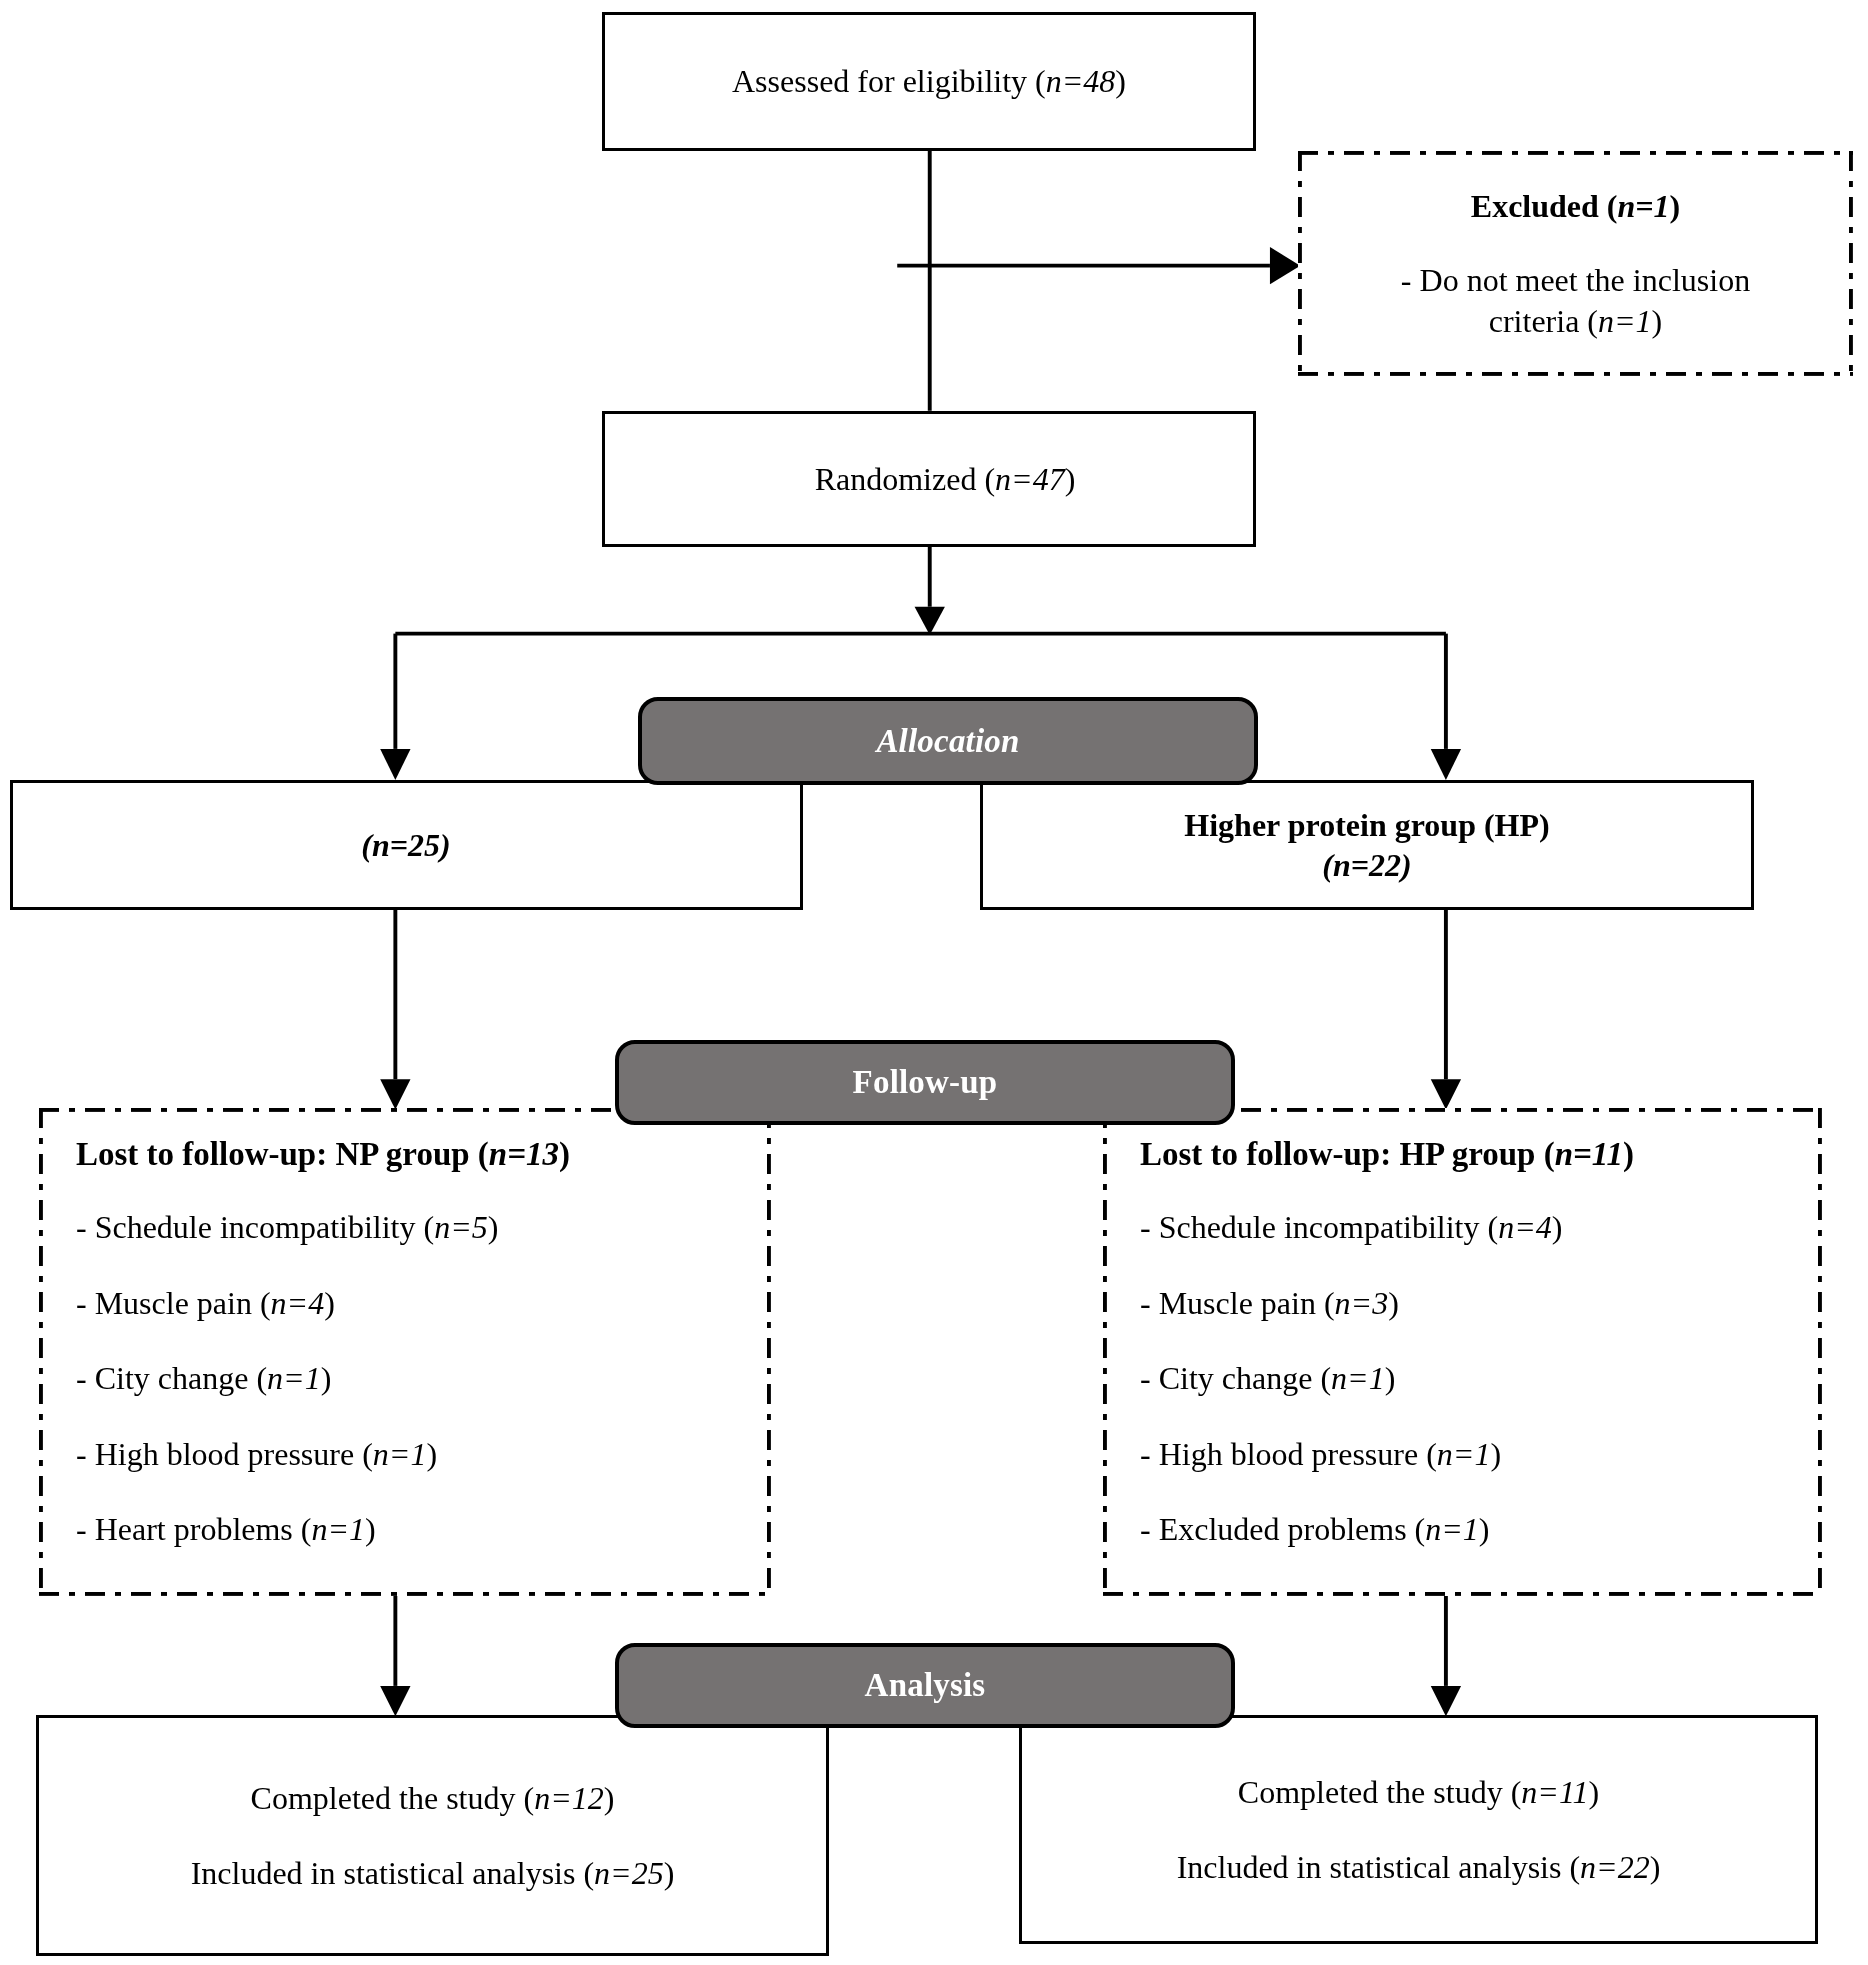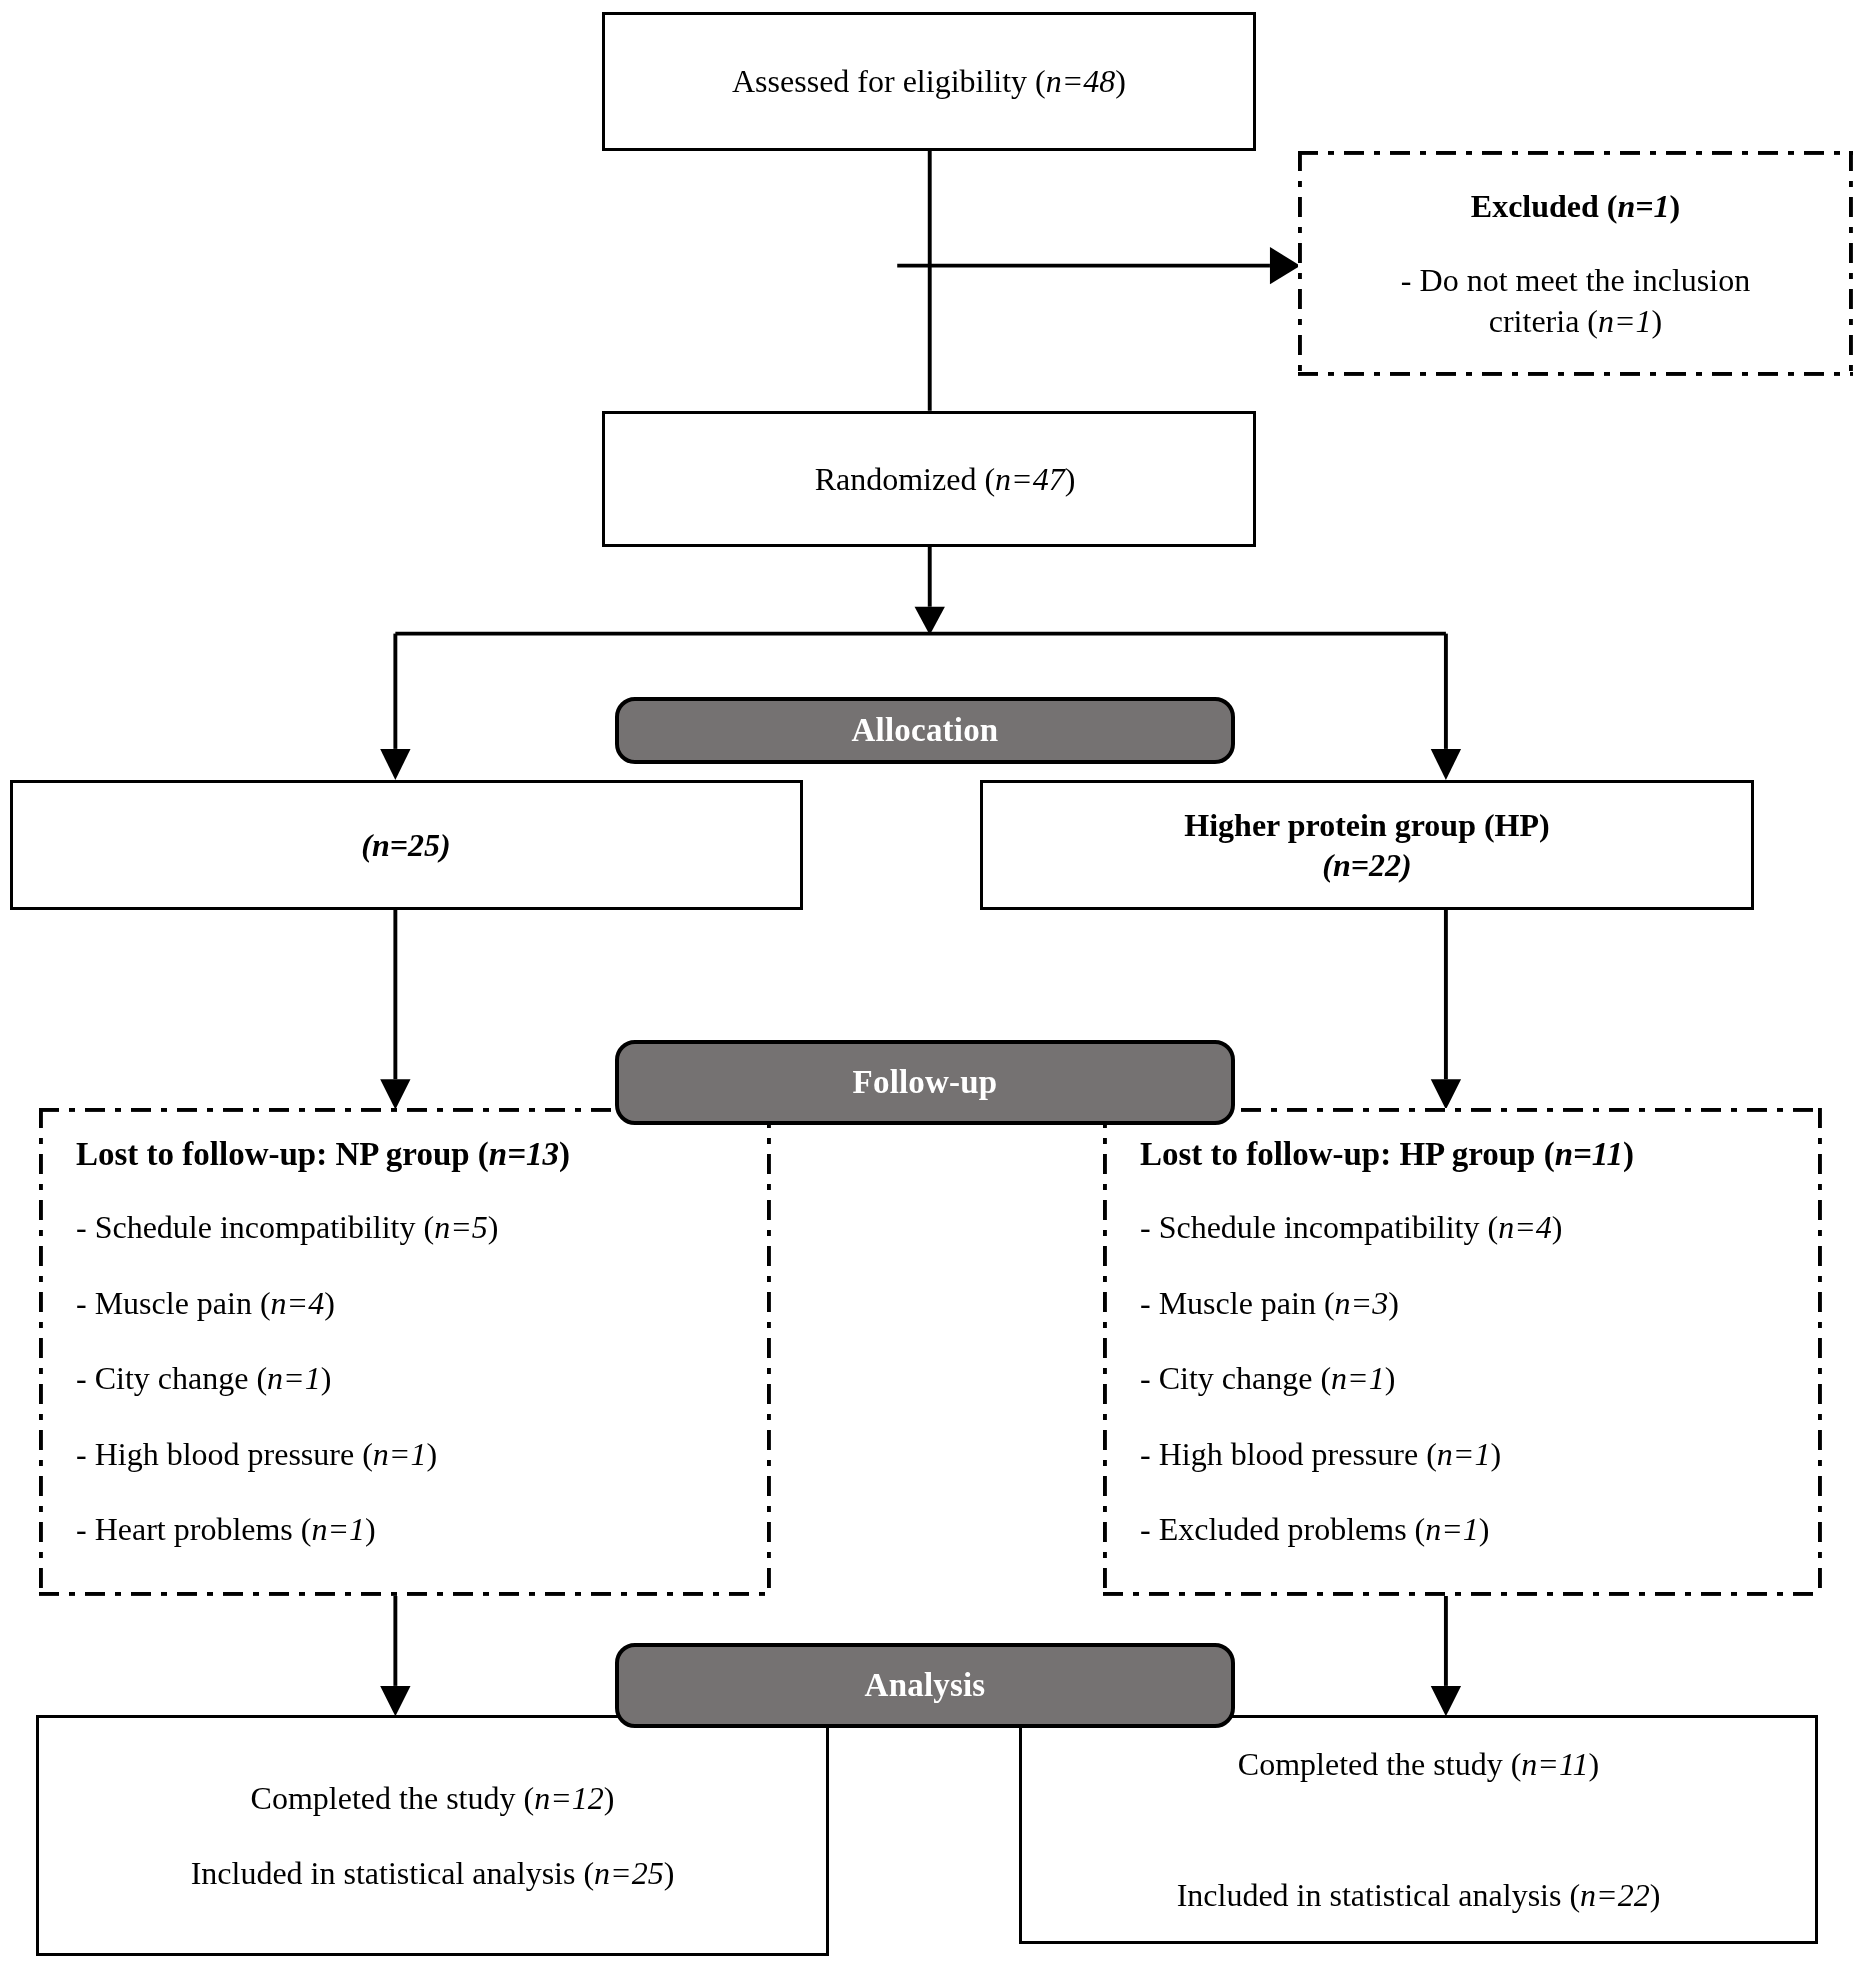--- a/index.html
+++ b/index.html
@@ -126,21 +126,21 @@
 
   <div class="box solid" style="left:9.5px;top:780px;width:793px;height:130px;z-index:6;">
     <div class="ttl b"><em>(n=25)</em></div>
   </div>
 
   <div class="box solid" style="left:980px;top:780px;width:774px;height:130px;z-index:6;">
     <div class="ttl b">Higher protein group (HP)</div>
     <div class="ttl b"><em>(n=22)</em></div>
   </div>
 
-  <div class="band" style="left:615px;top:697px;width:620px;height:67px;">
+  <div class="band" style="left:638px;top:697px;width:620px;height:88px;font-style:italic;">
     <span>Allocation</span>
   </div>
 
   <div class="box dashdot listbox" style="left:39px;top:1108px;width:732px;height:488px;z-index:6;">
     <div class="pad-t"></div>
     <div class="hdr">
       <span>Lost to follow-up: NP group (</span><em style="font-weight:bold">n=13</em><span>)</span>
     </div>
     <div class="gap"></div>
     <div class="ln"><span>- Schedule incompatibility (</span><em>n=5</em><span>)</span></div>
@@ -174,21 +174,21 @@
   <div class="band" style="left:615px;top:1040px;width:620px;height:85px;">
     <span>Follow-up</span>
   </div>
 
   <div class="box solid" style="left:36px;top:1715px;width:793px;height:241px;z-index:6;">
     <div class="ttl"><span>Completed the study (</span><em>n=12</em><span>)</span></div>
     <div class="gap"></div>
     <div class="ttl"><span>Included in statistical analysis (</span><em>n=25</em><span>)</span></div>
   </div>
 
-  <div class="box solid" style="left:1019px;top:1715px;width:799px;height:229px;z-index:6;gap:28px;">
+  <div class="box solid" style="left:1019px;top:1715px;width:799px;height:229px;z-index:6;">
     <div class="ttl"><span>Completed the study (</span><em>n=11</em><span>)</span></div>
     <div class="gap"></div>
     <div class="ttl"><span>Included in statistical analysis (</span><em>n=22</em><span>)</span></div>
   </div>
 
   <div class="band" style="left:615px;top:1643px;width:620px;height:85px;">
     <span>Analysis</span>
   </div>
 
 </div>

